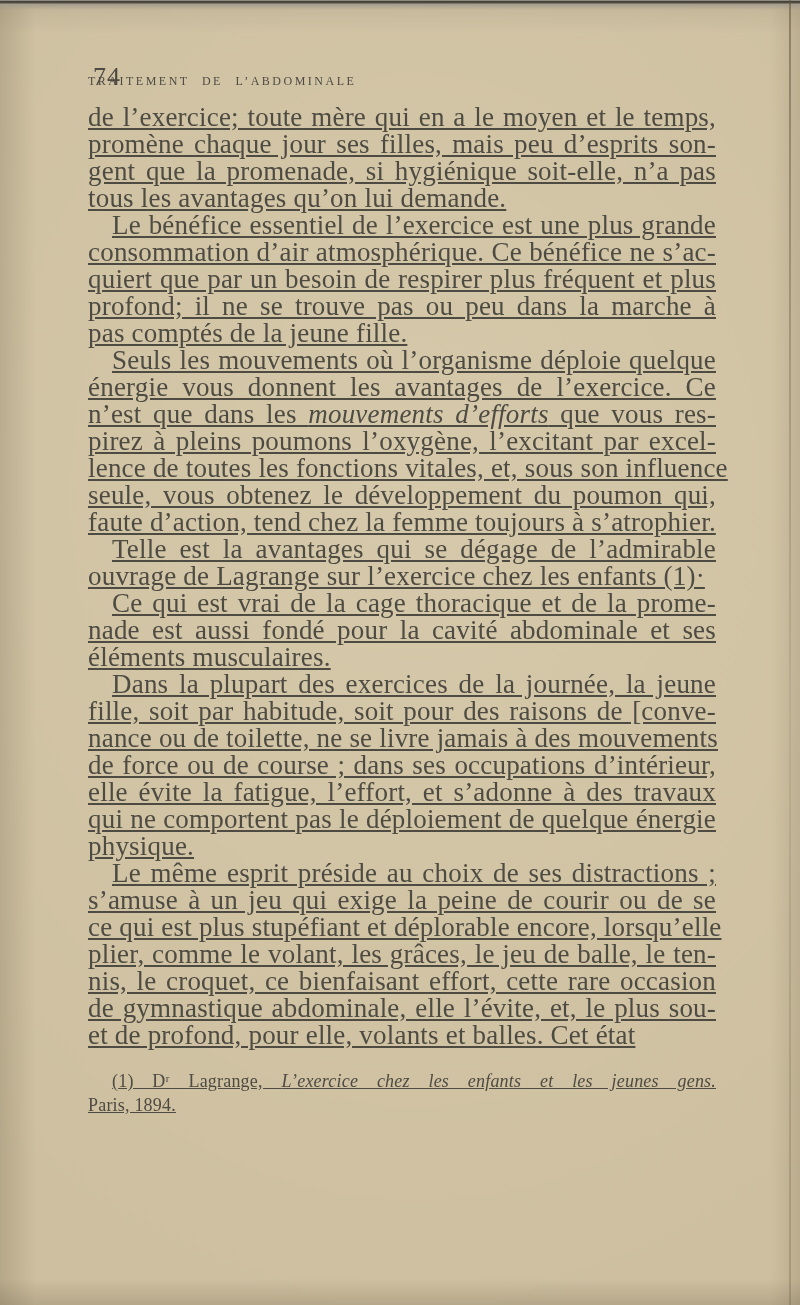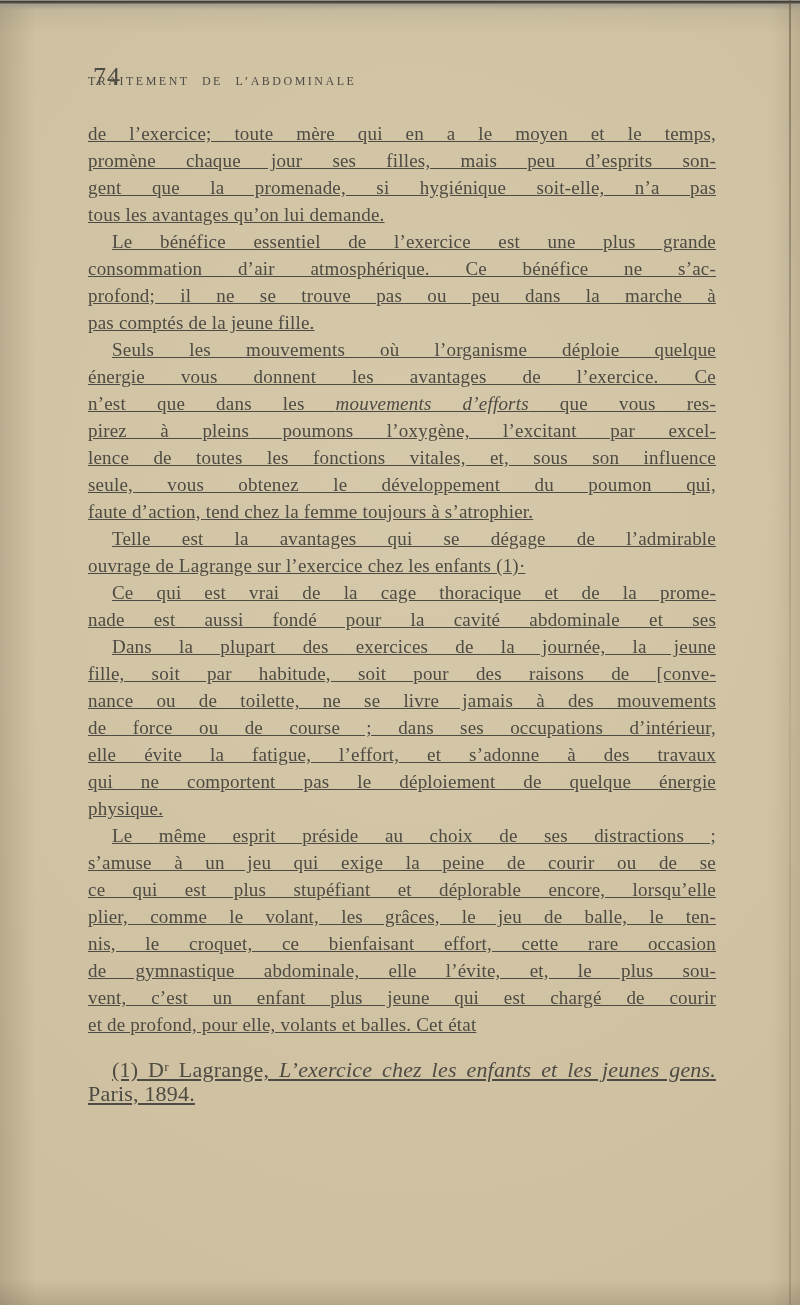--- a/index.html
+++ b/index.html
@@ -54,39 +54,39 @@
   .running-title {
     position: absolute;
     left: 0; right: 0; bottom: 3px;
     text-align: left;
     font-size: 12px;
     letter-spacing: 2.5px;
     word-spacing: 7px;
     white-space: nowrap;
   }
   .page-body {
-    margin-top: 28px;
-    font-size: 19px;
+    margin-top: 12px;
+    font-size: 27px;
   }
   .para { margin: 0; }
   .line {
     line-height: 27px;
     text-align: justify;
     text-align-last: justify;
     white-space: nowrap;
     letter-spacing: 0.2px;
   }
   .line.last {
     text-align-last: left;
     white-space: normal;
   }
   .line.indent { text-indent: 24px; }
   .footnote {
     margin-top: 20px;
-    font-size: 22px;
+    font-size: 18px;
   }
   .footnote .line { line-height: 24px; }
   i { font-style: italic; }
 </style>
 </head>
 <body>
 
 <div class="sheet">
   <div class="scan-top"></div>
   <div class="scan-right-line"></div>
@@ -100,57 +100,58 @@
     <div class="page-body">
         <div class="para">
           <div class="line">de l’exercice; toute mère qui en a le moyen et le temps,</div>
           <div class="line">promène chaque jour ses filles, mais peu d’esprits son-</div>
           <div class="line">gent que la promenade, si hygiénique soit-elle, n’a pas</div>
           <div class="line last">tous les avantages qu’on lui demande.</div>
         </div>
         <div class="para">
           <div class="line indent">Le bénéfice essentiel de l’exercice est une plus grande</div>
           <div class="line">consommation d’air atmosphérique. Ce bénéfice ne s’ac-</div>
+          <div class="line">quiert que par un besoin de respirer plus fréquent et plus</div>
           <div class="line">profond; il ne se trouve pas ou peu dans la marche à</div>
           <div class="line last">pas comptés de la jeune fille.</div>
         </div>
         <div class="para">
           <div class="line indent">Seuls les mouvements où l’organisme déploie quelque</div>
           <div class="line">énergie vous donnent les avantages de l’exercice. Ce</div>
           <div class="line">n’est que dans les <i>mouvements d’efforts</i> que vous res-</div>
           <div class="line">pirez à pleins poumons l’oxygène, l’excitant par excel-</div>
           <div class="line">lence de toutes les fonctions vitales, et, sous son influence</div>
           <div class="line">seule, vous obtenez le développement du poumon qui,</div>
           <div class="line last">faute d’action, tend chez la femme toujours à s’atrophier.</div>
         </div>
         <div class="para">
           <div class="line indent">Telle est la avantages qui se dégage de l’admirable</div>
           <div class="line last">ouvrage de Lagrange sur l’exercice chez les enfants (1)·</div>
         </div>
         <div class="para">
           <div class="line indent">Ce qui est vrai de la cage thoracique et de la prome-</div>
           <div class="line">nade est aussi fondé pour la cavité abdominale et ses</div>
+          <div class="line last">éléments musculaires.</div>
         </div>
         <div class="para">
           <div class="line indent">Dans la plupart des exercices de la journée, la jeune</div>
           <div class="line">fille, soit par habitude, soit pour des raisons de [conve-</div>
           <div class="line">nance ou de toilette, ne se livre jamais à des mouvements</div>
           <div class="line">de force ou de course ; dans ses occupations d’intérieur,</div>
           <div class="line">elle évite la fatigue, l’effort, et s’adonne à des travaux</div>
           <div class="line">qui ne comportent pas le déploiement de quelque énergie</div>
           <div class="line last">physique.</div>
         </div>
         <div class="para">
           <div class="line indent">Le même esprit préside au choix de ses distractions ;</div>
           <div class="line">s’amuse à un jeu qui exige la peine de courir ou de se</div>
           <div class="line">ce qui est plus stupéfiant et déplorable encore, lorsqu’elle</div>
           <div class="line">plier, comme le volant, les grâces, le jeu de balle, le ten-</div>
           <div class="line">nis, le croquet, ce bienfaisant effort, cette rare occasion</div>
           <div class="line">de gymnastique abdominale, elle l’évite, et, le plus sou-</div>
-          <div class="line">vent, c’est un enfant plus jeune qui est chargé de courir</div>
           <div class="line last">et de profond, pour elle, volants et balles. Cet état</div>
         </div>
       </div>
 
     <div class="footnote">
         <div class="para">
           <div class="line indent">(1) Dʳ Lagrange, <i>L’exercice chez les enfants et les jeunes gens.</i></div>
           <div class="line last">Paris, 1894.</div>
         </div>
       </div>

